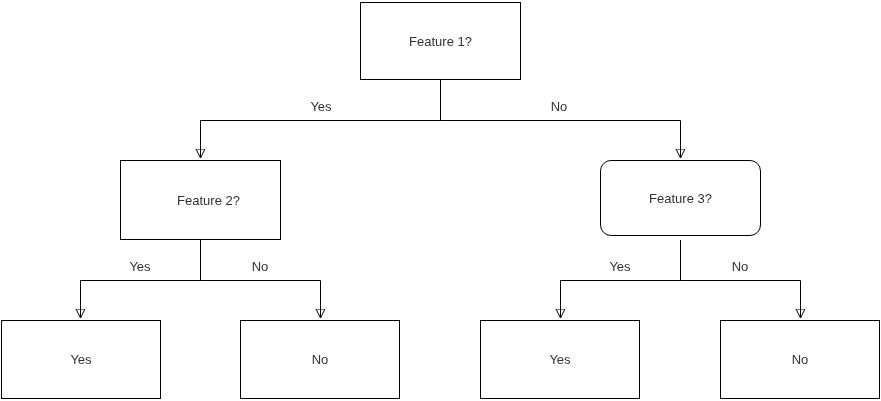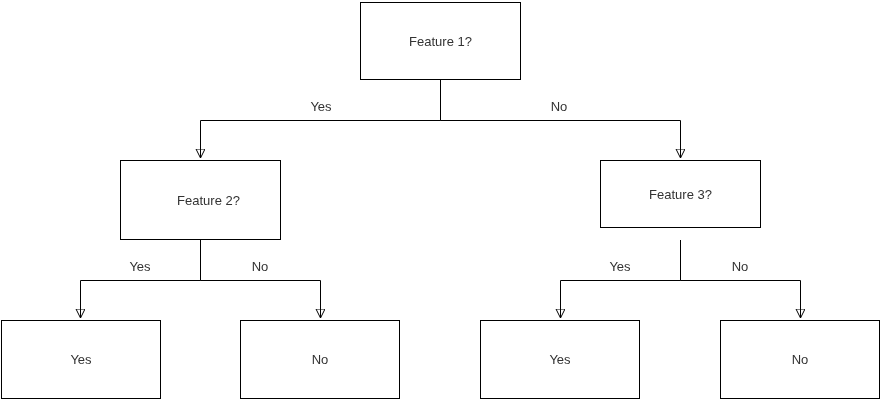--- a/index.html
+++ b/index.html
@@ -24,21 +24,21 @@
     box-sizing:border-box;
     background:var(--node-fill);
     border:1px solid var(--node-border);
     display:flex;align-items:center;justify-content:center;
     font-size:13px;color:var(--text);
     text-align:center;
     white-space:nowrap;
   }
   .node-root {left:360px;top:2px;  width:161px;height:78px;}
   .node-f2   {left:120px;top:160px;width:161px;height:80px;padding-left:16px;}
-  .node-f3   {left:600px;top:160px;width:161px;height:68px;}
+  .node-f3   {left:600px;top:160px;width:161px;height:76px;border-radius:11px;}
   .node-leaf1{left:1px;  top:320px;width:160px;height:79px;}
   .node-leaf2{left:240px;top:320px;width:160px;height:79px;}
   .node-leaf3{left:480px;top:320px;width:160px;height:79px;}
   .node-leaf4{left:720px;top:320px;width:160px;height:79px;}
   .edge-label{
     position:absolute;
     transform:translate(-50%,-50%);
     font-size:13px;color:var(--text);
     background:var(--bg);
     padding:0 2px;

